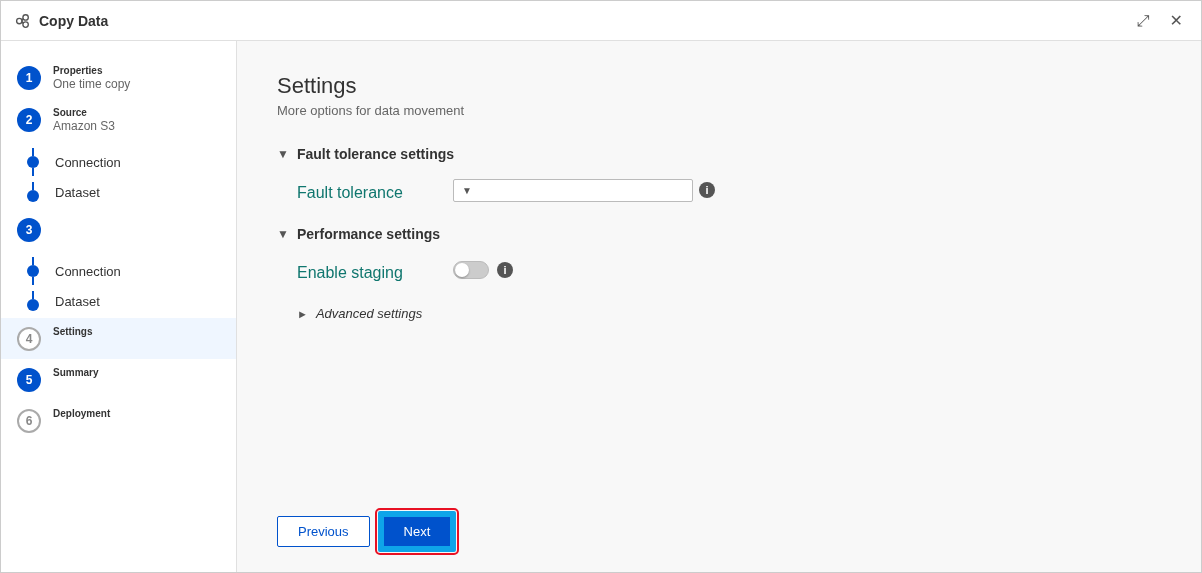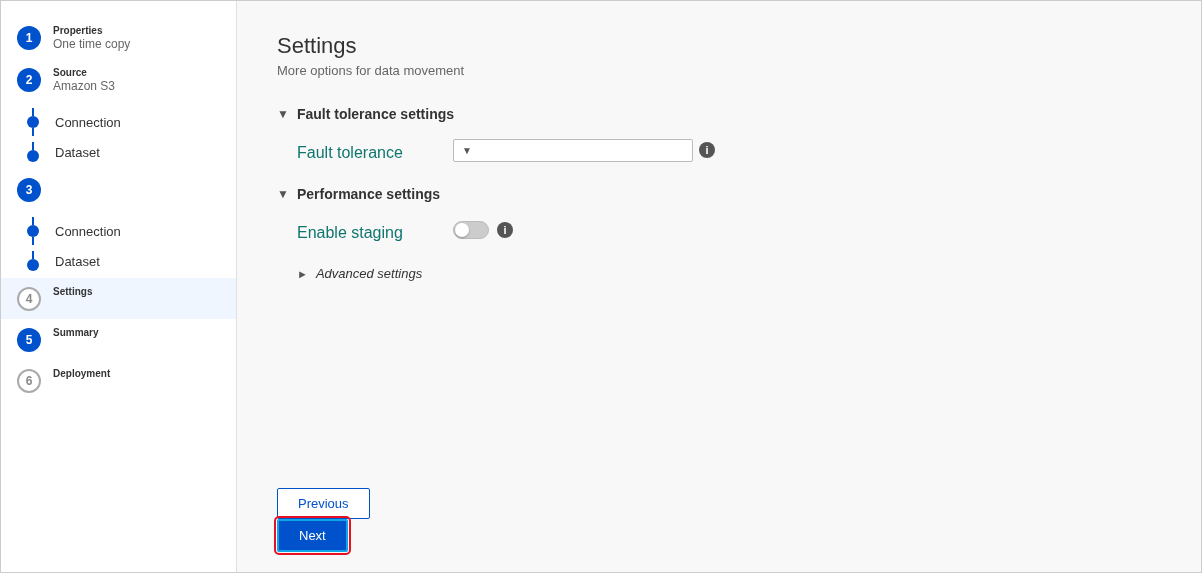--- a/index.html
+++ b/index.html
@@ -254,49 +254,64 @@
     .advanced-label {
       font-size: 13px;
       color: #333;
       font-style: italic;
     }
     
     .panel-footer {
       margin-top: auto;
       padding-top: 16px;
       display: flex;
-      align-items: flex-start;
-      gap: 0;
-      flex-direction: column;
+      align-items: center;
+      gap: 8px;
     }
     .btn {
       padding: 7px 20px;
       font-size: 13px;
       border-radius: 2px;
       cursor: pointer;
       font-family: inherit;
     }
     .btn-outline {
       background: #fff;
       border: 1px solid #0052cc;
       color: #0052cc;
     }
     .btn-primary {
       background: #0052cc;
-      border: 2px solid #0ea5e9;
+      border: 6px solid #0ea5e9;
       color: #fff;
       outline: 2px solid #e81123;
       outline-offset: 1px;
     }
   </style>
 </head>
 <body>
 
 <div class="window">
 
+  <div class="title-bar">
+    <div class="title-bar-left">
+      <svg class="title-icon" viewBox="0 0 20 20" fill="currentColor">
+        <circle cx="7" cy="10" r="3" fill="none" stroke="#555" stroke-width="1.5"></circle>
+        <circle cx="14" cy="6" r="3" fill="none" stroke="#555" stroke-width="1.5"></circle>
+        <circle cx="14" cy="14" r="3" fill="none" stroke="#555" stroke-width="1.5"></circle>
+        <line x1="10" y1="10" x2="11" y2="7" stroke="#555" stroke-width="1.2"></line>
+        <line x1="10" y1="10" x2="11" y2="13" stroke="#555" stroke-width="1.2"></line>
+      </svg>
+      <span class="title-text">Copy Data</span>
+    </div>
+    <div class="title-bar-right">
+      <button class="title-btn">⤢</button>
+      <button class="title-btn">✕</button>
+    </div>
+  </div>
 
   <div class="main-content">
 
     <div class="sidebar">
 
       <div class="nav-item">
         <div class="step-circle filled">1</div>
         <div class="nav-item-content">
           <span class="nav-item-title">Properties</span>
           <span class="nav-item-sub">One time copy</span>

